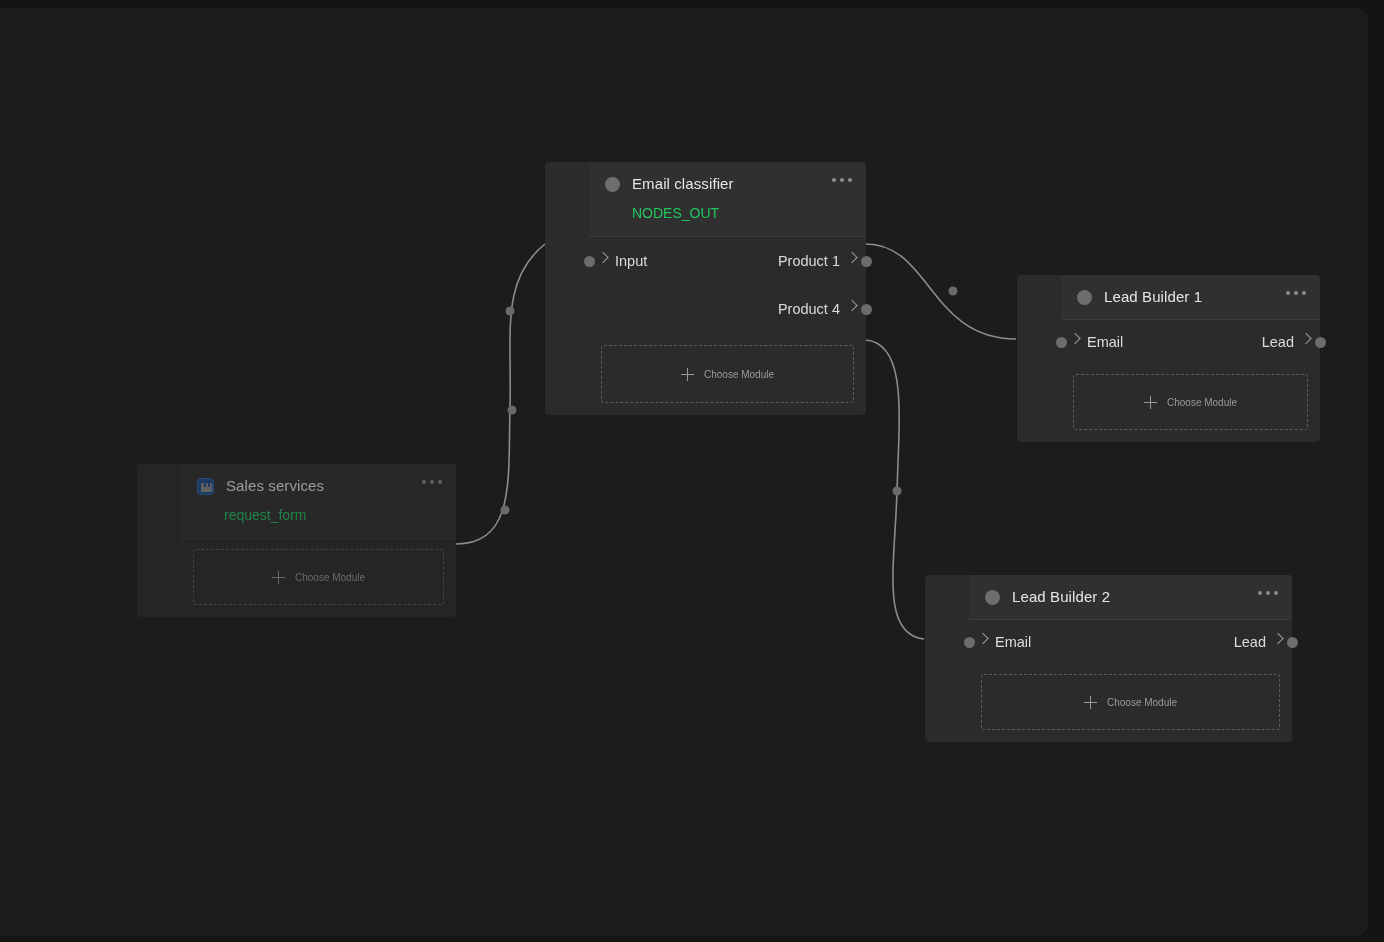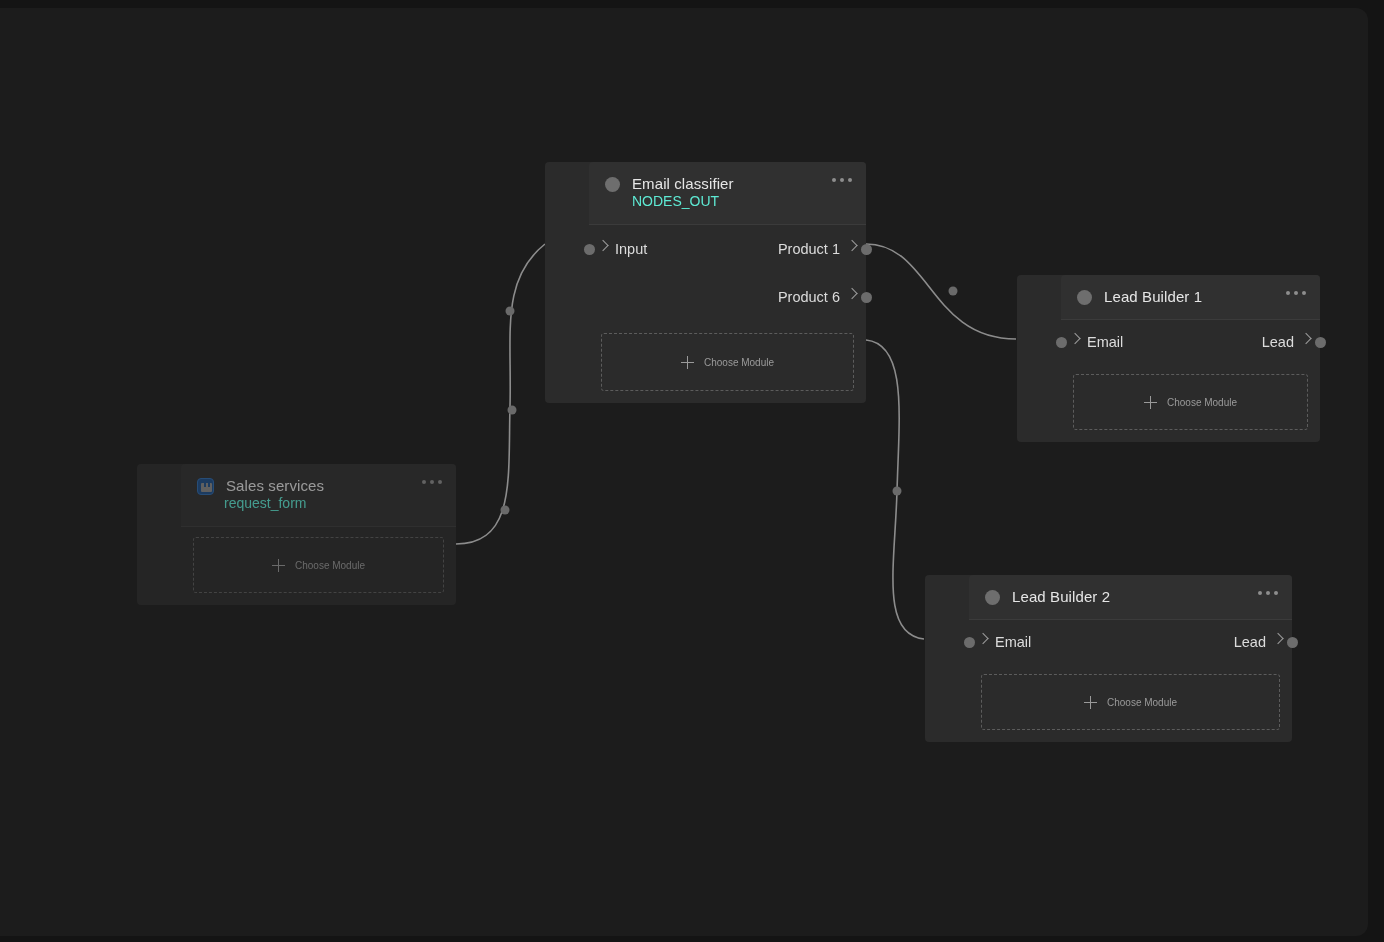--- a/index.html
+++ b/index.html
@@ -99,24 +99,24 @@
     box-shadow: 4px 0 0 0 #1c4f8b;
   }
   .node-title {
     color: #e6e6e6;
     font-size: 15px;
     line-height: 18px;
     letter-spacing: 0.1px;
     white-space: nowrap;
   }
   .node-subtitle {
-    color: #5eead4;
+    color: #22c55e;
     font-size: 14px;
     line-height: 17px;
-    margin-top: 0;
+    margin-top: 12px;
     margin-left: 27px;
     white-space: nowrap;
   }
   .node-menu {
     position: absolute;
     right: 14px;
     top: 16px;
     display: flex;
     gap: 4px;
     align-items: center;
@@ -302,21 +302,21 @@
             </span>
             <span class="port out">
               <span class="port-label">Product 1</span>
               <span class="port-chev"></span>
               <span class="port-knob right"></span>
             </span>
           </div>
 
           <div class="port-row tall">
             <span class="port out">
-              <span class="port-label">Product 6</span>
+              <span class="port-label">Product 4</span>
               <span class="port-chev"></span>
               <span class="port-knob right"></span>
             </span>
           </div>
 
           <div class="choose-module" style="margin-top:12px; height:58px;">
             <span class="plus"></span>
             <span>Choose Module</span>
           </div>
         </div>

